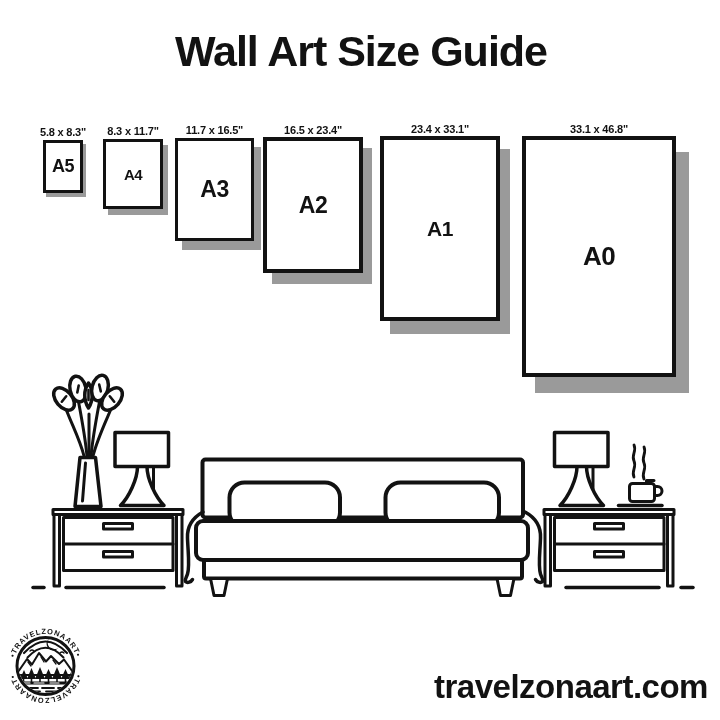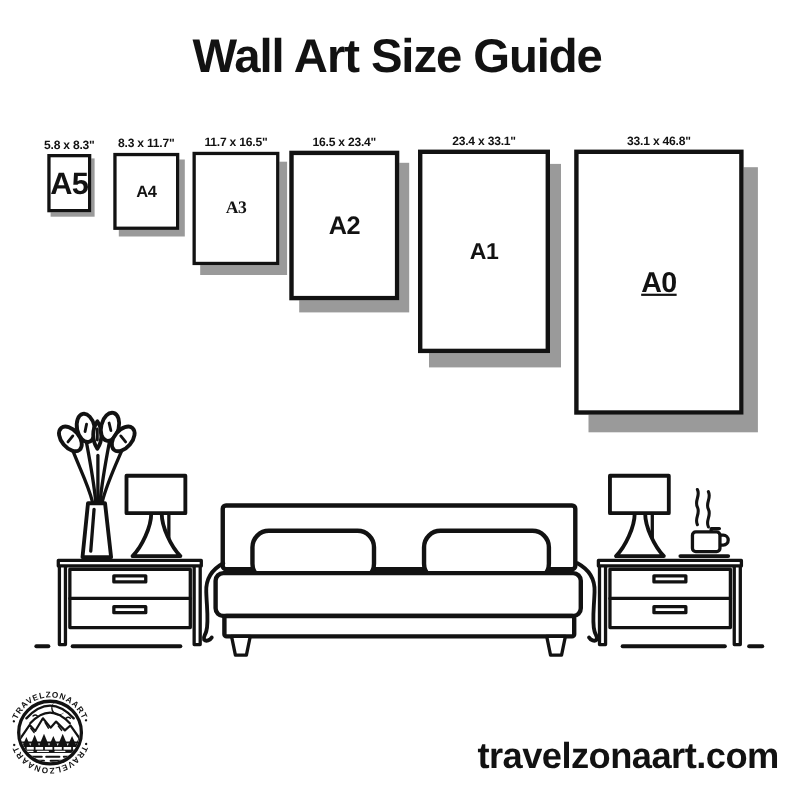--- a/index.html
+++ b/index.html
@@ -28,41 +28,41 @@
     text-align:center;font-size:33px;font-weight:700;letter-spacing:-0.5px;
   }
 </style>
 </head>
 <body>
 
 <h1 class="page-title">Wall Art Size Guide</h1>
 
 <div class="frame" style="left: 43px; top: 140px; width: 40px; height: 53px; border-width: 3px; box-shadow: rgb(154, 154, 154) 3px 4px 0px 0px;">
   <div class="dim-label">5.8 x 8.3"</div>
-  <div class="frame-letter" style="font-size: 28px;">A5</div>
+  <div class="frame-letter" style="font-size: 18px;">A5</div>
 </div>
 <div class="frame" style="left: 103px; top: 139px; width: 60px; height: 70px; border-width: 3px; box-shadow: rgb(154, 154, 154) 5px 6px 0px 0px;">
   <div class="dim-label">8.3 x 11.7"</div>
   <div class="frame-letter" style="font-size: 15px;">A4</div>
 </div>
 <div class="frame" style="left: 175px; top: 138px; width: 79px; height: 103px; border-width: 3px; box-shadow: rgb(154, 154, 154) 7px 9px 0px 0px;">
   <div class="dim-label">11.7 x 16.5"</div>
-  <div class="frame-letter" style="font-size: 16px; font-family: Liberation Serif, serif;">A3</div>
+  <div class="frame-letter" style="font-size: 23px;">A3</div>
 </div>
 <div class="frame" style="left: 263px; top: 137px; width: 100px; height: 136px; border-width: 4px; box-shadow: rgb(154, 154, 154) 9px 11px 0px 0px;">
   <div class="dim-label">16.5 x 23.4"</div>
   <div class="frame-letter" style="font-size: 23px;">A2</div>
 </div>
 <div class="frame" style="left: 380px; top: 136px; width: 120px; height: 185px; border-width: 4px; box-shadow: rgb(154, 154, 154) 10px 13px 0px 0px;">
   <div class="dim-label">23.4 x 33.1"</div>
   <div class="frame-letter" style="font-size: 21px;">A1</div>
 </div>
 <div class="frame" style="left: 522px; top: 136px; width: 154px; height: 241px; border-width: 4px; box-shadow: rgb(154, 154, 154) 13px 16px 0px 0px;">
   <div class="dim-label">33.1 x 46.8"</div>
-  <div class="frame-letter" style="font-size: 26px; text-decoration: underline;">A0</div>
+  <div class="frame-letter" style="font-size: 26px;">A0</div>
 </div>
 
 <svg class="scene-svg" width="720" height="720" viewBox="0 0 720 720">
   <g stroke="#121212" fill="none" stroke-linecap="round" stroke-linejoin="round">
 
     <g stroke-width="3.5">
       <path d="M33,587.5 H44"></path>
       <path d="M66,587.5 H164"></path>
       <path d="M566,587.5 H659"></path>
       <path d="M681,587.5 H693"></path>

